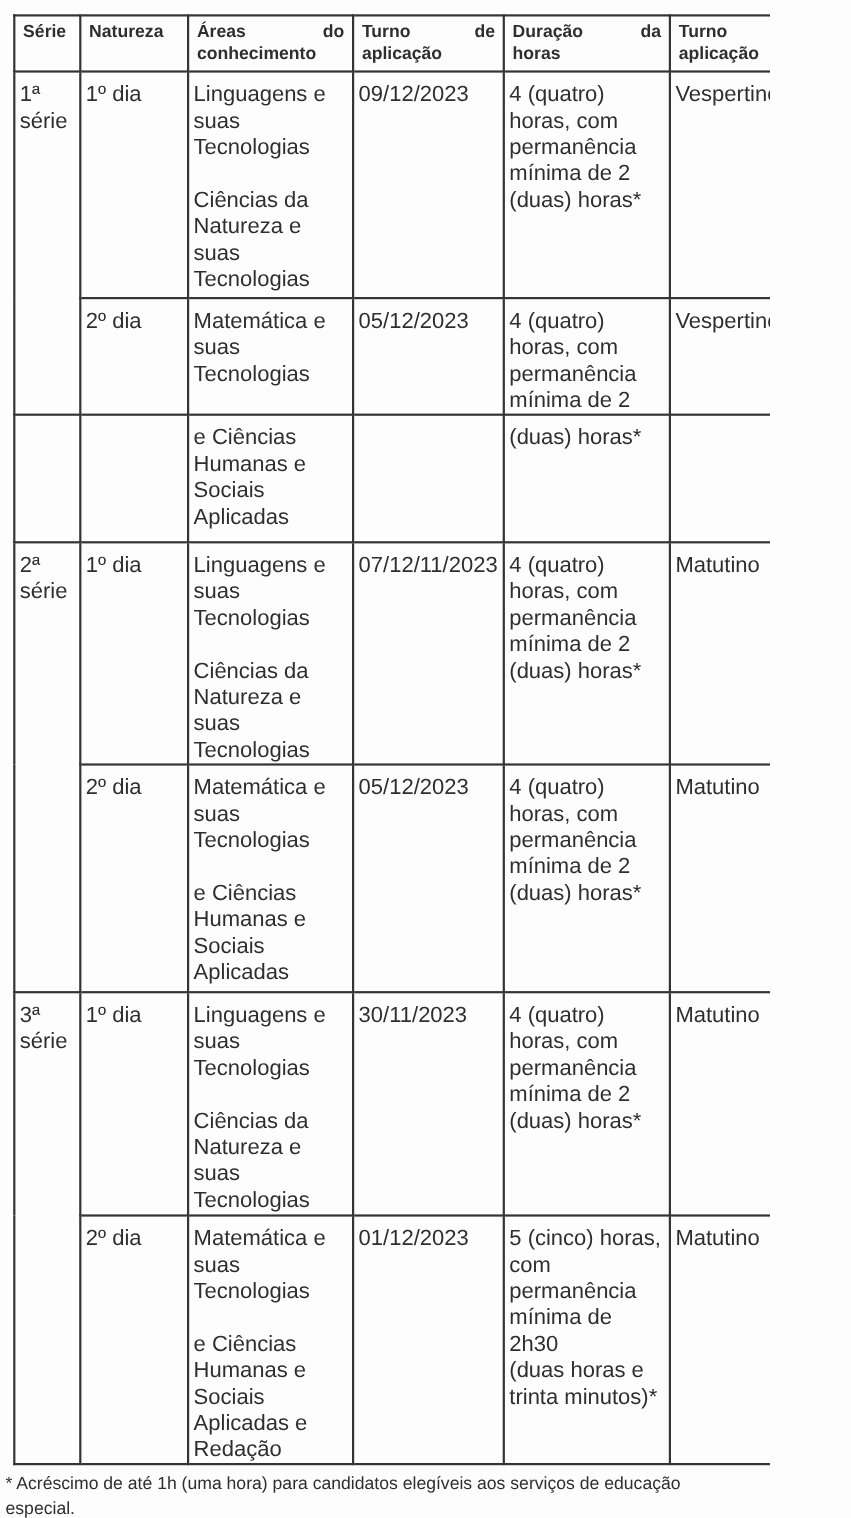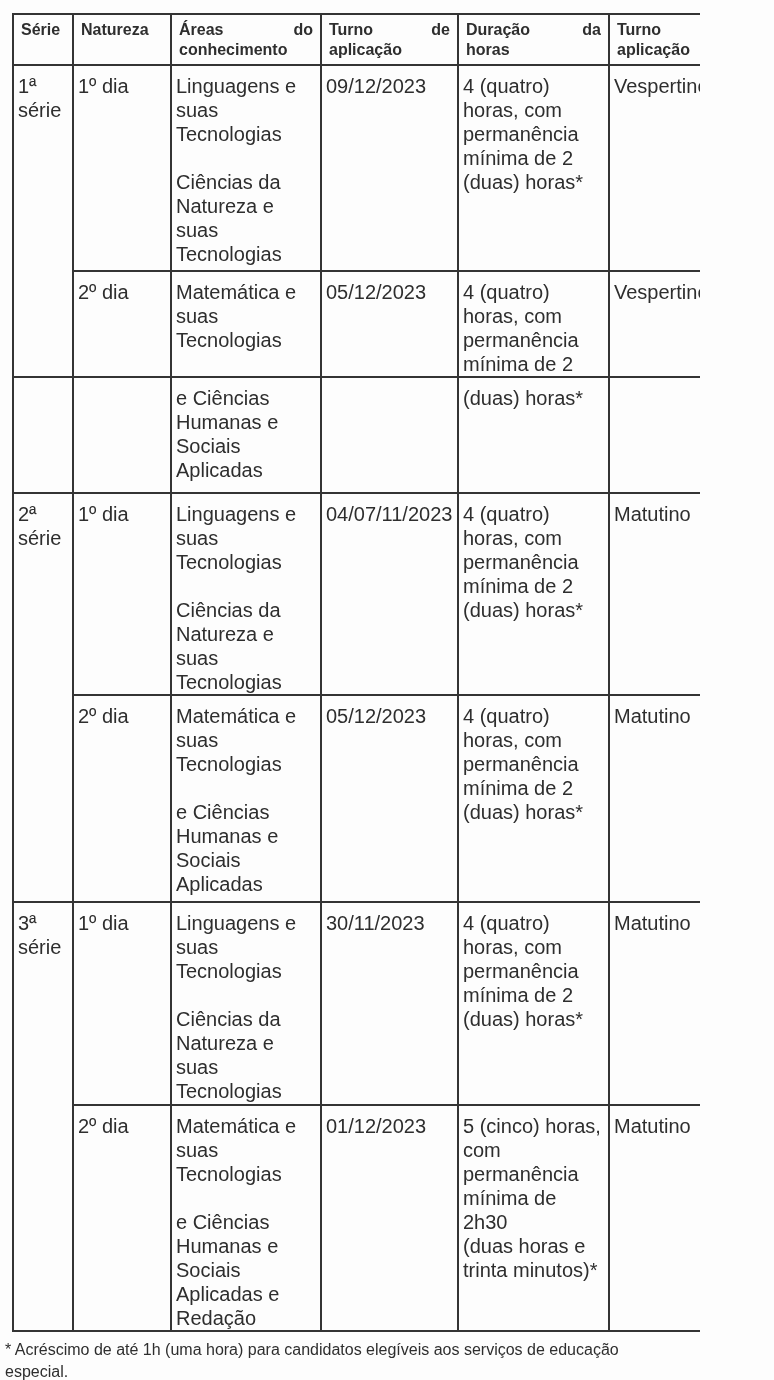--- a/index.html
+++ b/index.html
@@ -181,21 +181,21 @@
 série</td>
       <td>1º dia</td>
       <td>Linguagens e
 suas
 Tecnologias
 
 Ciências da
 Natureza e
 suas
 Tecnologias</td>
-      <td>04/07/11/2023</td>
+      <td>07/12/11/2023</td>
       <td>4 (quatro)
 horas, com
 permanência
 mínima de 2
 (duas) horas*</td>
       <td>Matutino</td>
     </tr>
 
     <tr class="rh-5">
       <td>2º dia</td>

